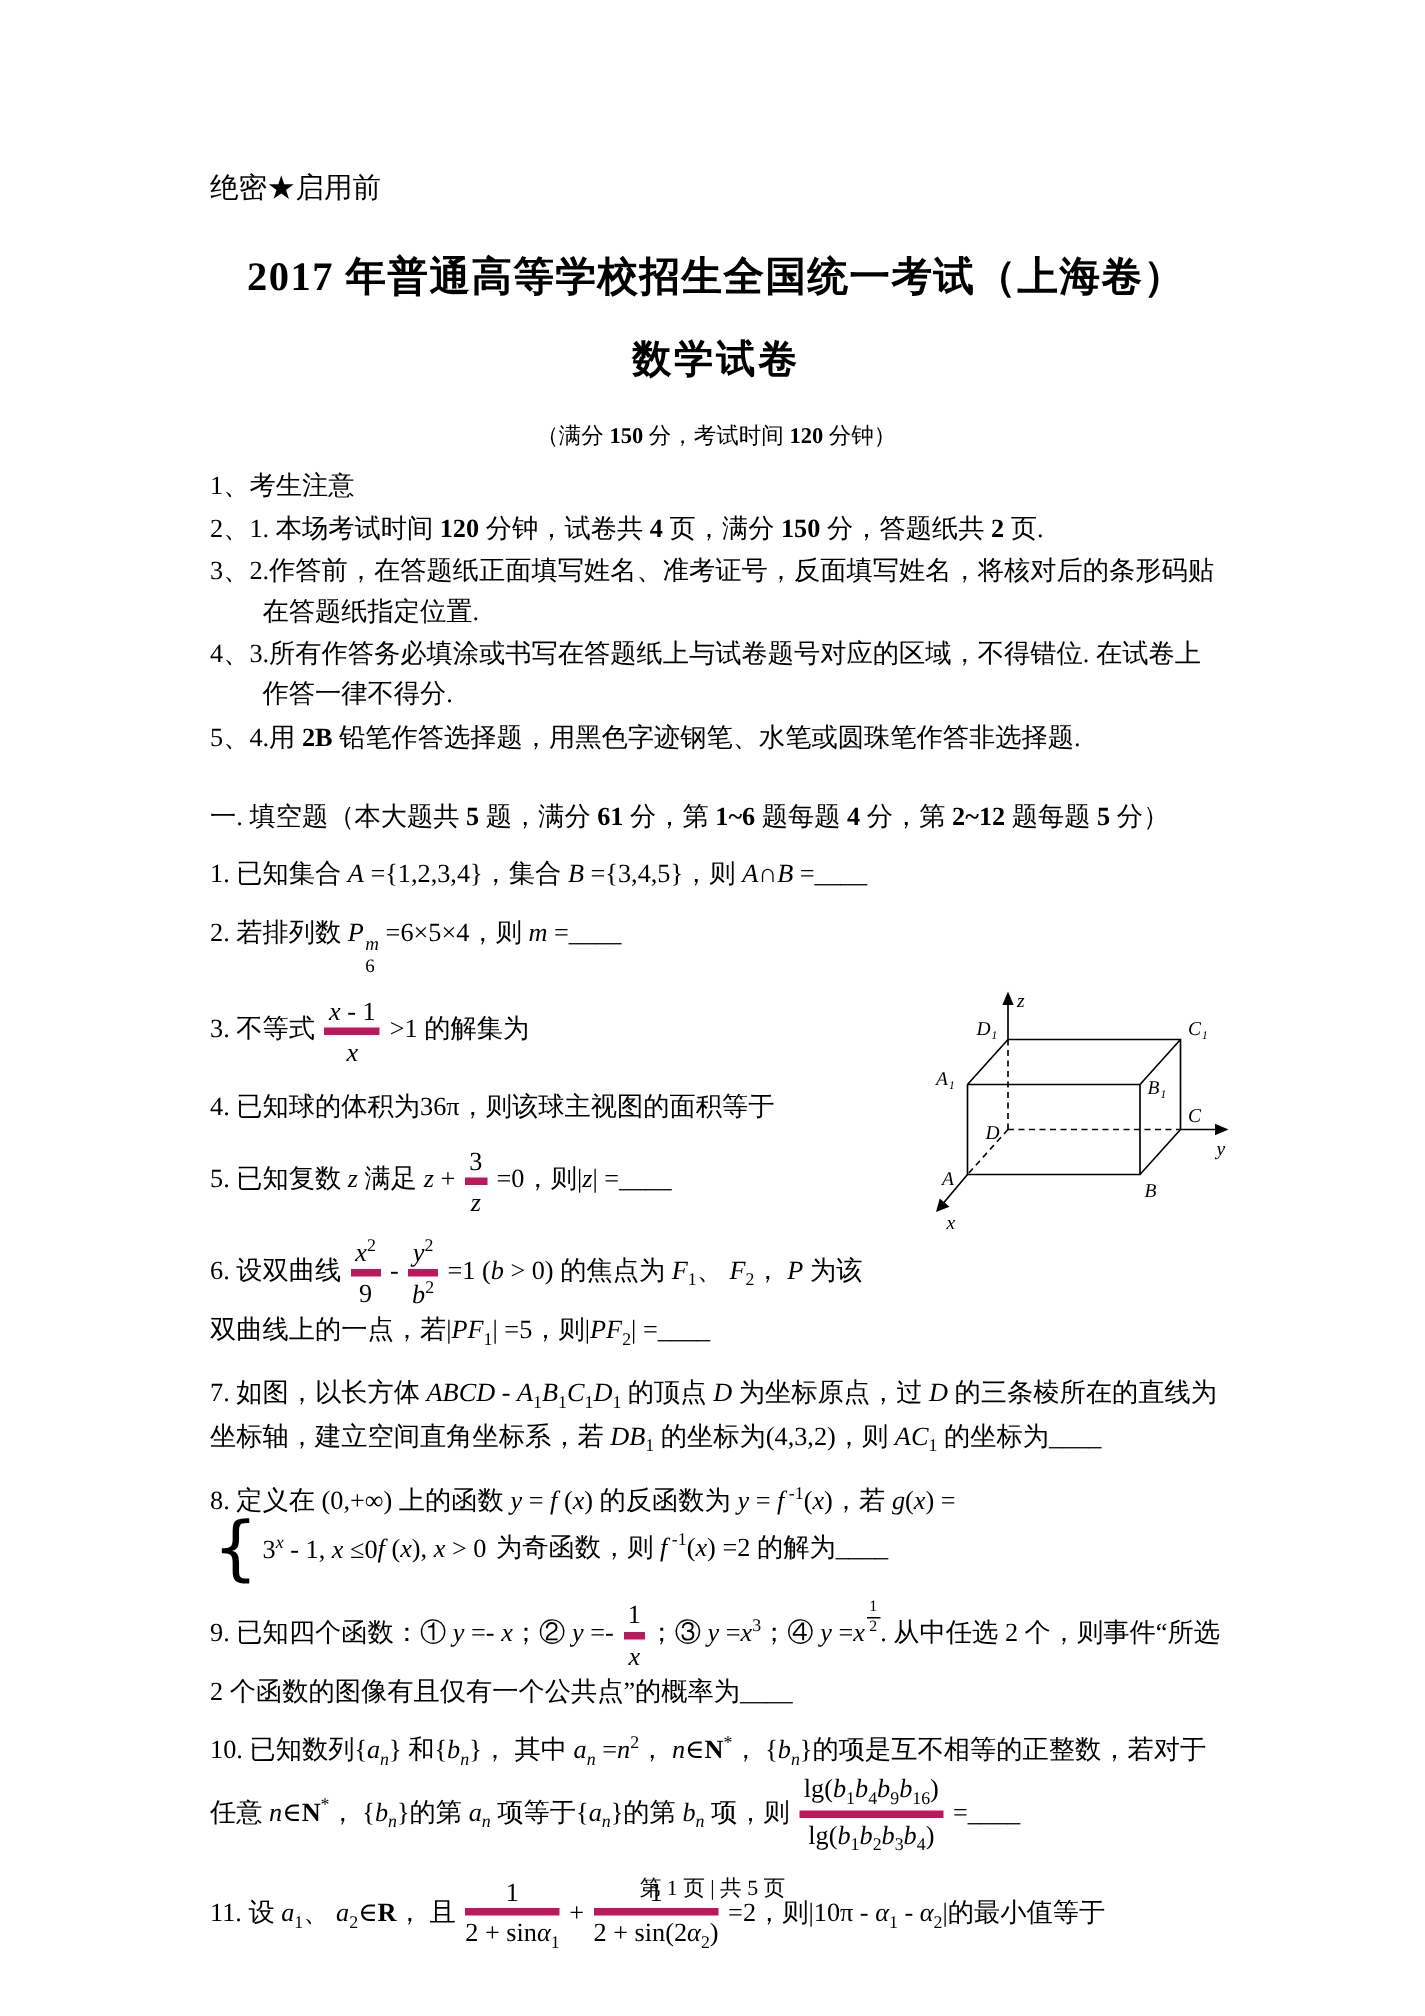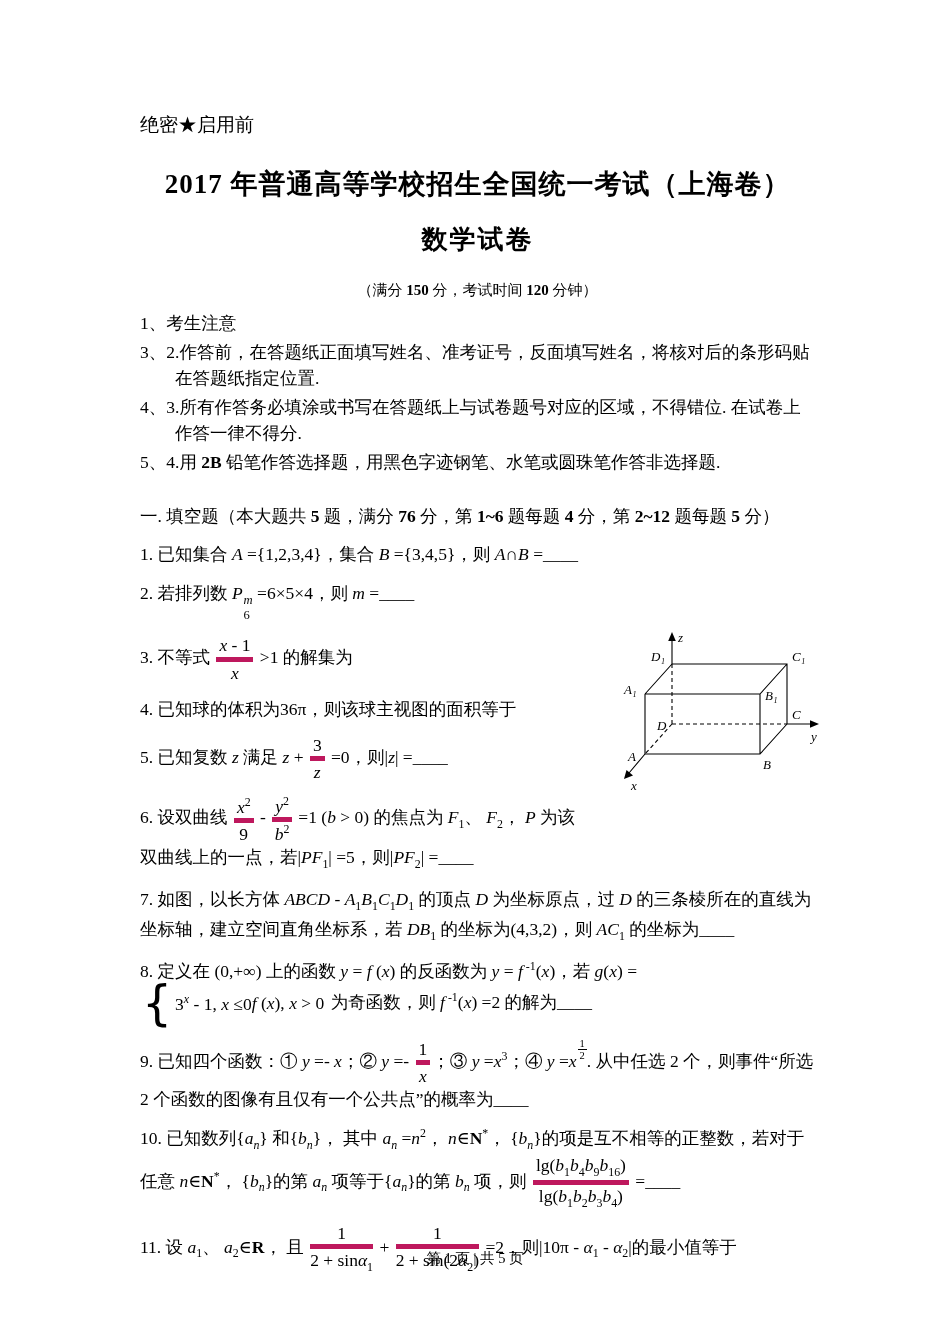--- a/index.html
+++ b/index.html
@@ -44,26 +44,27 @@
 <div class="page">
 
   <div class="classification">绝密★启用前</div>
 
   <h1 class="title">2017 年普通高等学校招生全国统一考试（上海卷）</h1>
   <h2 class="subtitle">数学试卷</h2>
   <div class="note">（满分 <b>150</b> 分，考试时间 <b>120</b> 分钟）</div>
 
   <div class="notices">
     <p class="notice">1、考生注意</p>
+    <p class="notice">2、1. 本场考试时间 <b>120</b> 分钟，试卷共 <b>4</b> 页，满分 <b>150</b> 分，答题纸共 <b>2</b> 页.</p>
     <p class="notice">3、2.作答前，在答题纸正面填写姓名、准考证号，反面填写姓名，将核对后的条形码贴在答题纸指定位置.</p>
     <p class="notice">4、3.所有作答务必填涂或书写在答题纸上与试卷题号对应的区域，不得错位. 在试卷上作答一律不得分.</p>
     <p class="notice">5、4.用 <b>2B</b> 铅笔作答选择题，用黑色字迹钢笔、水笔或圆珠笔作答非选择题.</p>
   </div>
 
-  <div class="section-heading">一. 填空题（本大题共 <b>5</b> 题，满分 <b>76</b> 分，第 <b>1~6</b> 题每题 <b>4</b> 分，第 <b>2~12</b> 题每题 <b>5</b> 分）</div>
+  <div class="section-heading">一. 填空题（本大题共 <b>5</b> 题，满分 <b>61</b> 分，第 <b>1~6</b> 题每题 <b>4</b> 分，第 <b>2~12</b> 题每题 <b>5</b> 分）</div>
 
   <div class="questions">
     <p class="q">1. 已知集合 <i>A</i> ={1,2,3,4}，集合 <i>B</i> ={3,4,5}，则 <i>A</i>∩<i>B</i> =____</p>
     <p class="q">2. 若排列数 <i>P</i><span class="stack">
           <span><i>m</i></span>
           <span>6</span>
         </span> =6×5×4，则 <i>m</i> =____</p>
 
     <div class="q-group">
       <p class="q">3. 不等式 <span class="frac"><span class="num"><i>x</i> - 1</span><span class="den"><i>x</i></span></span> &gt;1 的解集为</p>

